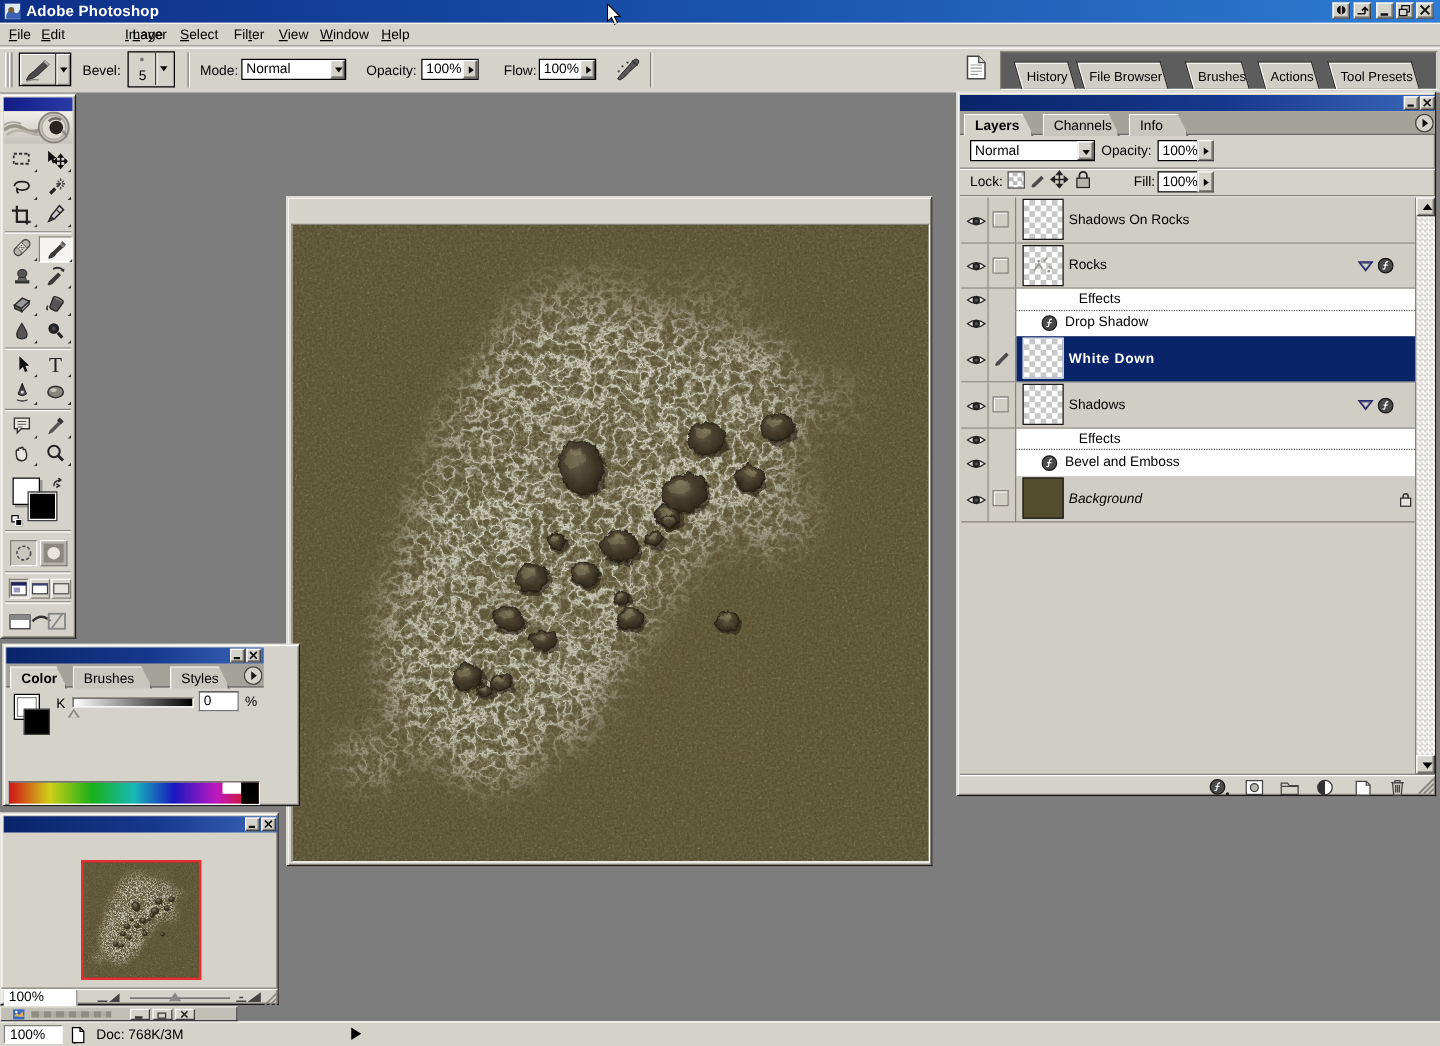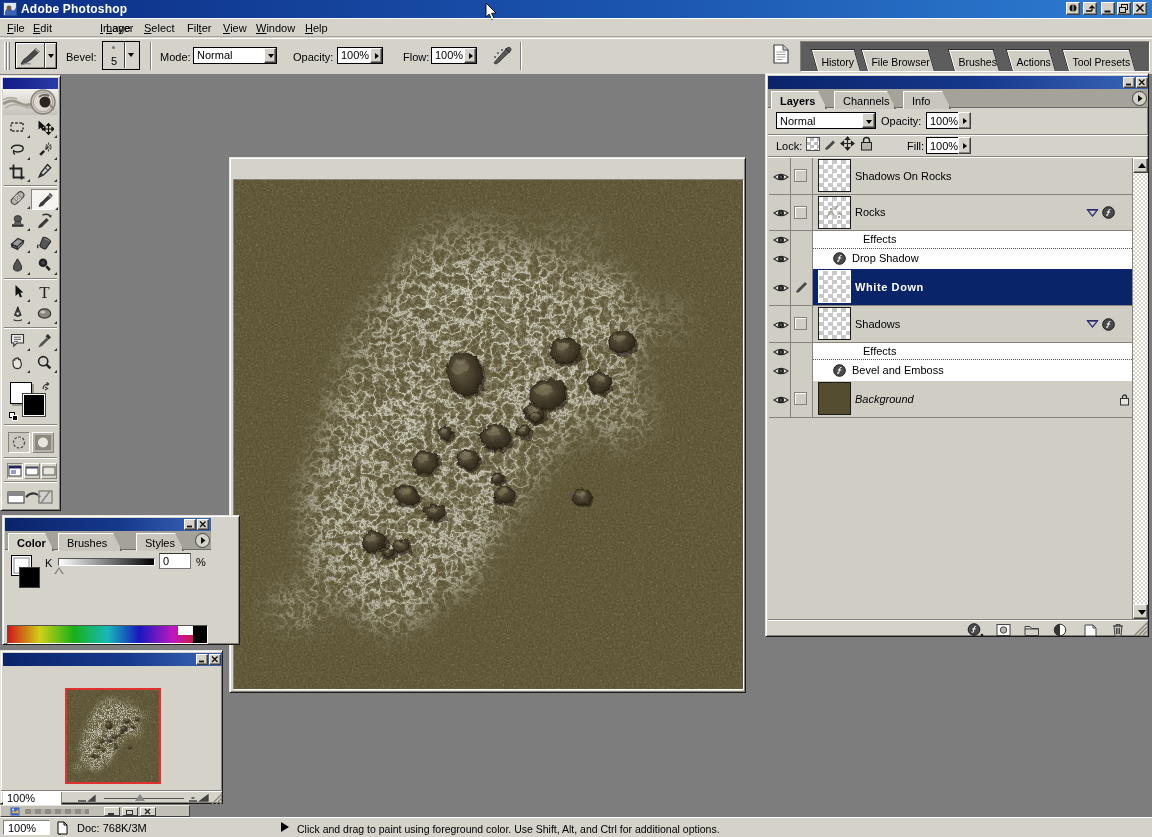--- a/index.html
+++ b/index.html
@@ -150,21 +150,20 @@
 
 <div class="abs gray" style="left:0;top:817px;width:1152px;height:20px;border-top:1px solid #fff;">
  <div class="abs t11" style="left:3px;top:2px;width:47px;height:15px;background:#fff;border:1px solid;border-color:#808080 #fff #fff #808080;padding:1px 0 0 4px;">100%</div>
  <svg class="abs" style="left:56px;top:3px" width="13" height="14">
       <path d="M2 1 h6 l3 3 v9 h-9 z" fill="#fff" stroke="#000" stroke-width="1"></path>
       <path d="M8 1 v3 h3" fill="none" stroke="#000"></path>
       <path d="M4 13 v3" stroke="#000"></path>
     </svg>
  <div class="abs t11" style="left:77px;top:4px;">Doc: 768K/3M</div>
  <div class="abs" style="left:281px;top:4px;width:0;height:0;border-left:8px solid #000;border-top:5px solid transparent;border-bottom:5px solid transparent;"></div>
- <div class="abs" style="left:297px;top:5px;font-size:10.5px;color:#000;">Click and drag to paint using foreground color. Use Shift, Alt, and Ctrl for additional options.</div>
 </div>
 
 <div class="abs" style="left:0;top:805px;width:190px;height:12px;background:#c2bfb7;border:1px solid;border-color:#e8e5de #404040 #404040 #e8e5de;">
  <svg class="abs" style="left:9px;top:1px" width="10" height="9">
       <rect x="0.5" y="0.5" width="9" height="8" fill="#3a66c8"></rect>
       <path d="M1 6 l2.5-2.5 2 1.5 2.5-3 1 4.5z" fill="#e0b050"></path>
       <circle cx="3" cy="2.5" r="1" fill="#fff"></circle>
     </svg>
  <div class="abs" style="left:24px;top:3px;width:64px;height:5px;background:repeating-linear-gradient(90deg,#8f8c84 0 6px,#b0ada5 6px 10px);"></div>
  <div class="abs" style="left:103px;top:1px;width:16px;height:9px;background:#d5d2ca;border:1px solid;border-color:#fff #404040 #404040 #fff;">

